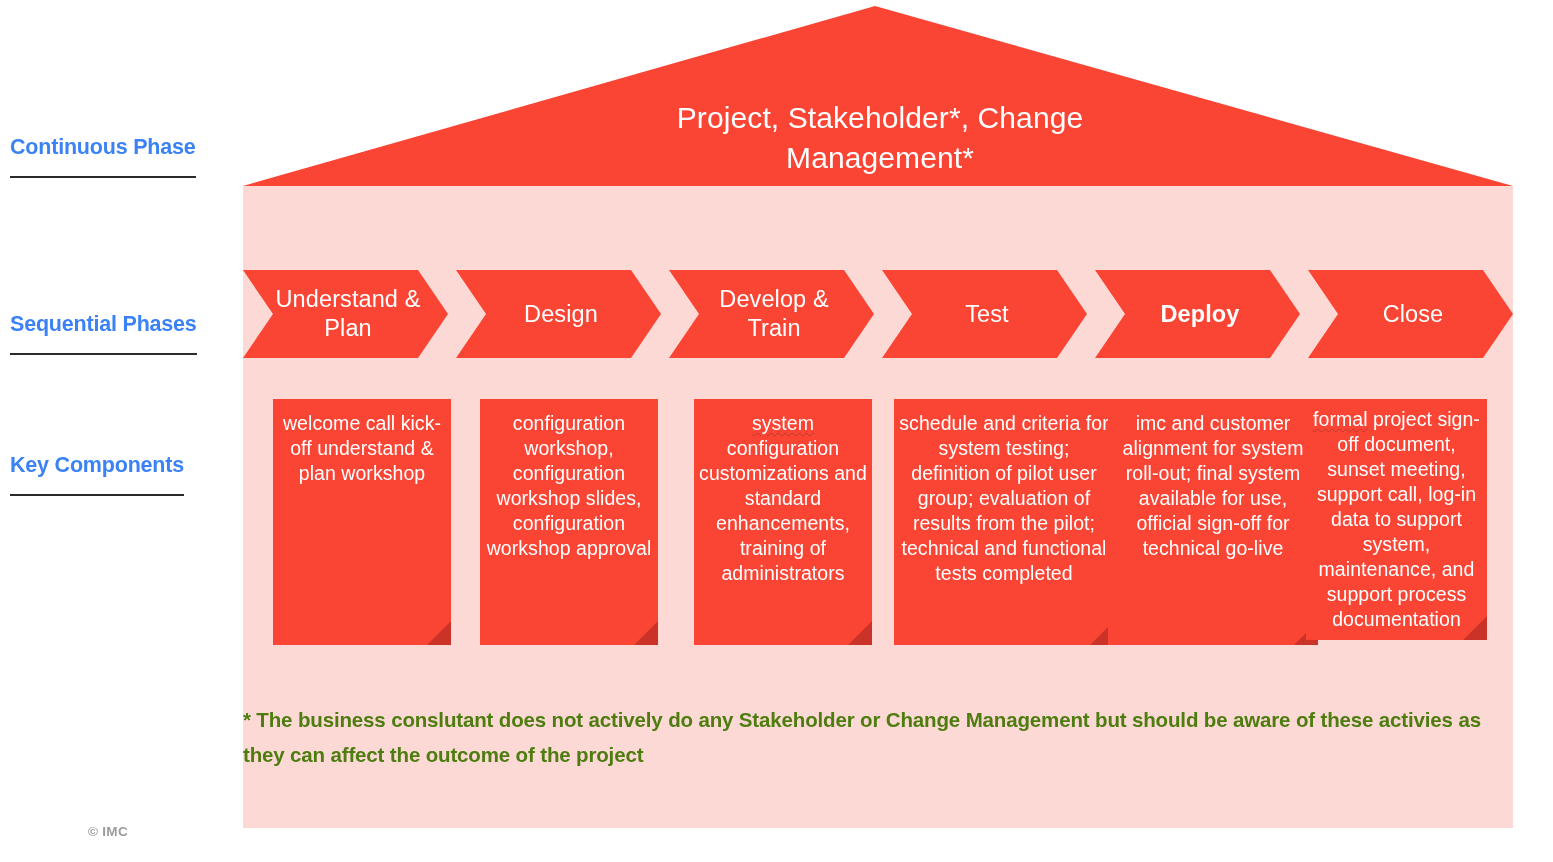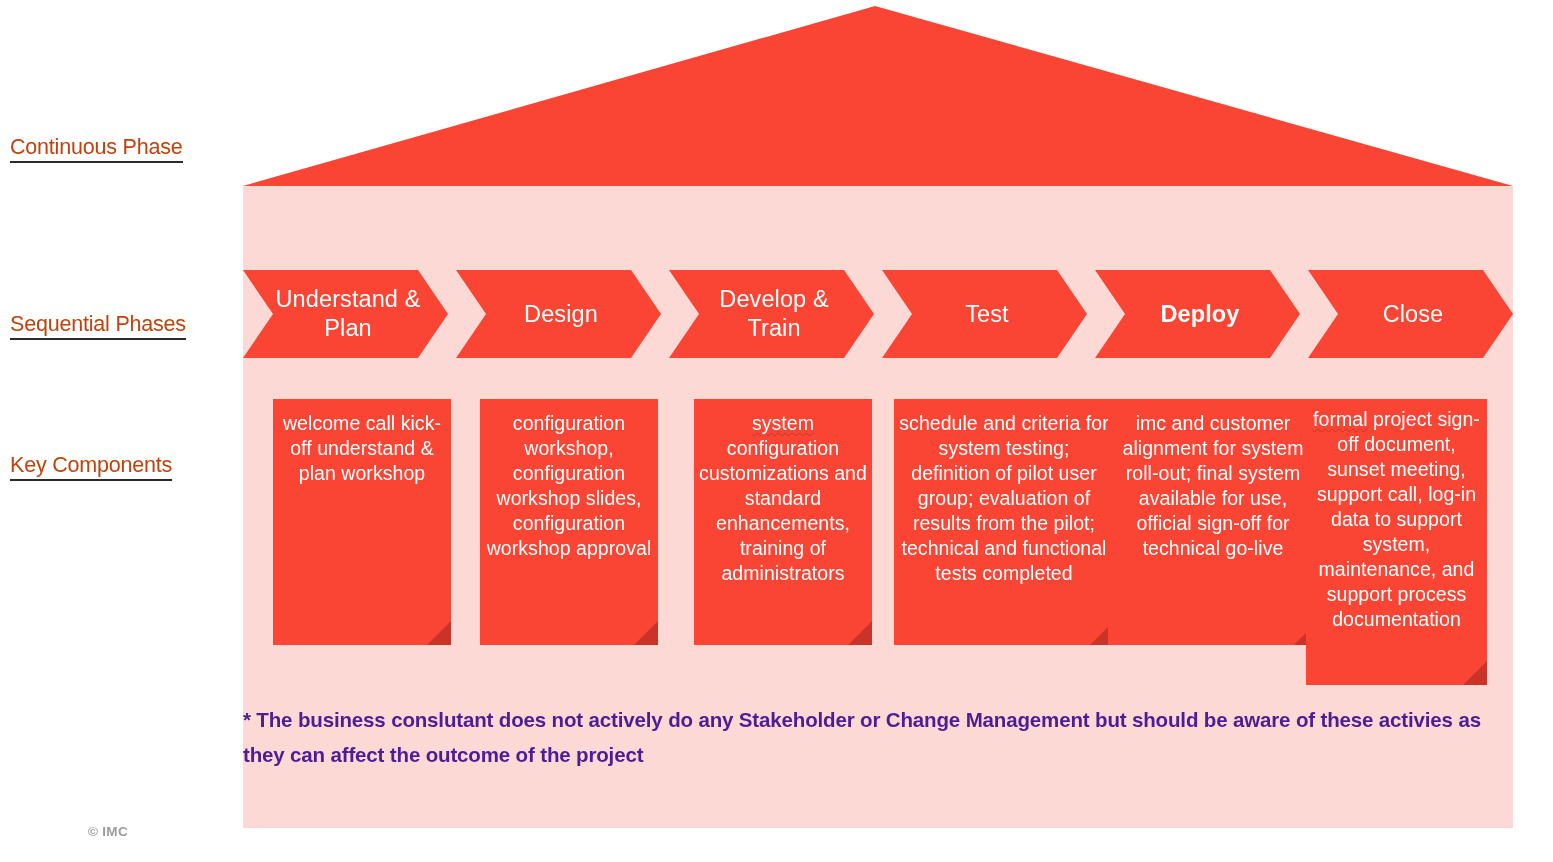--- a/index.html
+++ b/index.html
@@ -28,26 +28,26 @@
     top: 0;
     width: 1553px;
     height: 862px;
     pointer-events: none;
   }
 
   
   .row-label {
     position: absolute;
     font-size: 21.5px;
-    font-weight: normal;
-    color: #c2410c;
+    font-weight: bold;
+    color: #3b82f6;
     letter-spacing: -0.2px;
     white-space: nowrap;
     border-bottom: 2.5px solid #2b2b2b;
-    padding-bottom: 1px;
+    padding-bottom: 16px;
     line-height: 1.1;
   }
   #label-continuous { left: 10px; top: 136px; }
   #label-sequential { left: 10px; top: 313px; }
   #label-key        { left: 10px; top: 454px; }
 
   
   .roof-title {
     position: absolute;
     left: 600px;
@@ -133,21 +133,21 @@
     border-left: 24px solid transparent;
     border-bottom: 24px solid #cc3328;
   }
 
   
   .footnote {
     position: absolute;
     left: 243px;
     top: 702px;
     width: 1258px;
-    color: #4c1d95;
+    color: #4d7c0f;
     font-size: 20.5px;
     font-weight: bold;
     line-height: 1.72;
     letter-spacing: -0.15px;
   }
 
   
   .copyright {
     position: absolute;
     left: 88px;
@@ -167,20 +167,21 @@
     <polygon points="243,186 875,6 1513,186" fill="#fa4434"></polygon>
     <rect x="243" y="186" width="1270" height="642" fill="#fcd9d4"></rect>
   </svg>
 
   <div class="row-label" id="label-continuous">Continuous Phase</div>
 
   <div class="row-label" id="label-sequential">Sequential Phases</div>
 
   <div class="row-label" id="label-key">Key Components</div>
 
+  <div class="roof-title">Project, Stakeholder*, Change Management*</div>
 
   <div class="chevrons">
     <svg class="chev-svg" viewBox="0 0 1270 88" preserveAspectRatio="none" aria-hidden="true">
 
       <polygon points="0,0 175,0 205,44 175,88 0,88 30,44" fill="#fa4434"></polygon>
       <polygon points="213,0 388,0 418,44 388,88 213,88 243,44" fill="#fa4434"></polygon>
       <polygon points="426,0 601,0 631,44 601,88 426,88 456,44" fill="#fa4434"></polygon>
       <polygon points="639,0 814,0 844,44 814,88 639,88 669,44" fill="#fa4434"></polygon>
       <polygon points="852,0 1027,0 1057,44 1027,88 852,88 882,44" fill="#fa4434"></polygon>
       <polygon points="1065,0 1240,0 1270,44 1240,88 1065,88 1095,44" fill="#fa4434"></polygon>
@@ -214,21 +215,21 @@
     <div class="card" style="left:894px; width:220px; height:246px;">
       <div class="card-text">schedule and criteria for system testing; definition of pilot user group; evaluation of results from the pilot; technical and functional tests completed</div>
       <div class="fold"></div>
     </div>
 
     <div class="card" style="left:1108px; width:178px; height:246px;padding-left:32px;">
       <div class="card-text">imc and customer alignment for system roll-out; final system available for use, official sign-off for technical go-live</div>
       <div class="fold"></div>
     </div>
 
-    <div class="card" style="left:1306px; width:181px; height:286px;">
+    <div class="card" style="left:1306px; width:181px; height:241px;">
       <div class="card-text" style="top:8px;"><span class="sp">formal</span><span> project sign-off document, sunset meeting, support call, log-in data to support system, maintenance, and support process documentation</span></div>
       <div class="fold"></div>
     </div>
 
   </div>
 
   <div class="footnote">* The business conslutant does not actively do any Stakeholder or Change Management but should be aware of these activies as they can affect the outcome of the project</div>
 
   <div class="copyright">© IMC</div>
 

